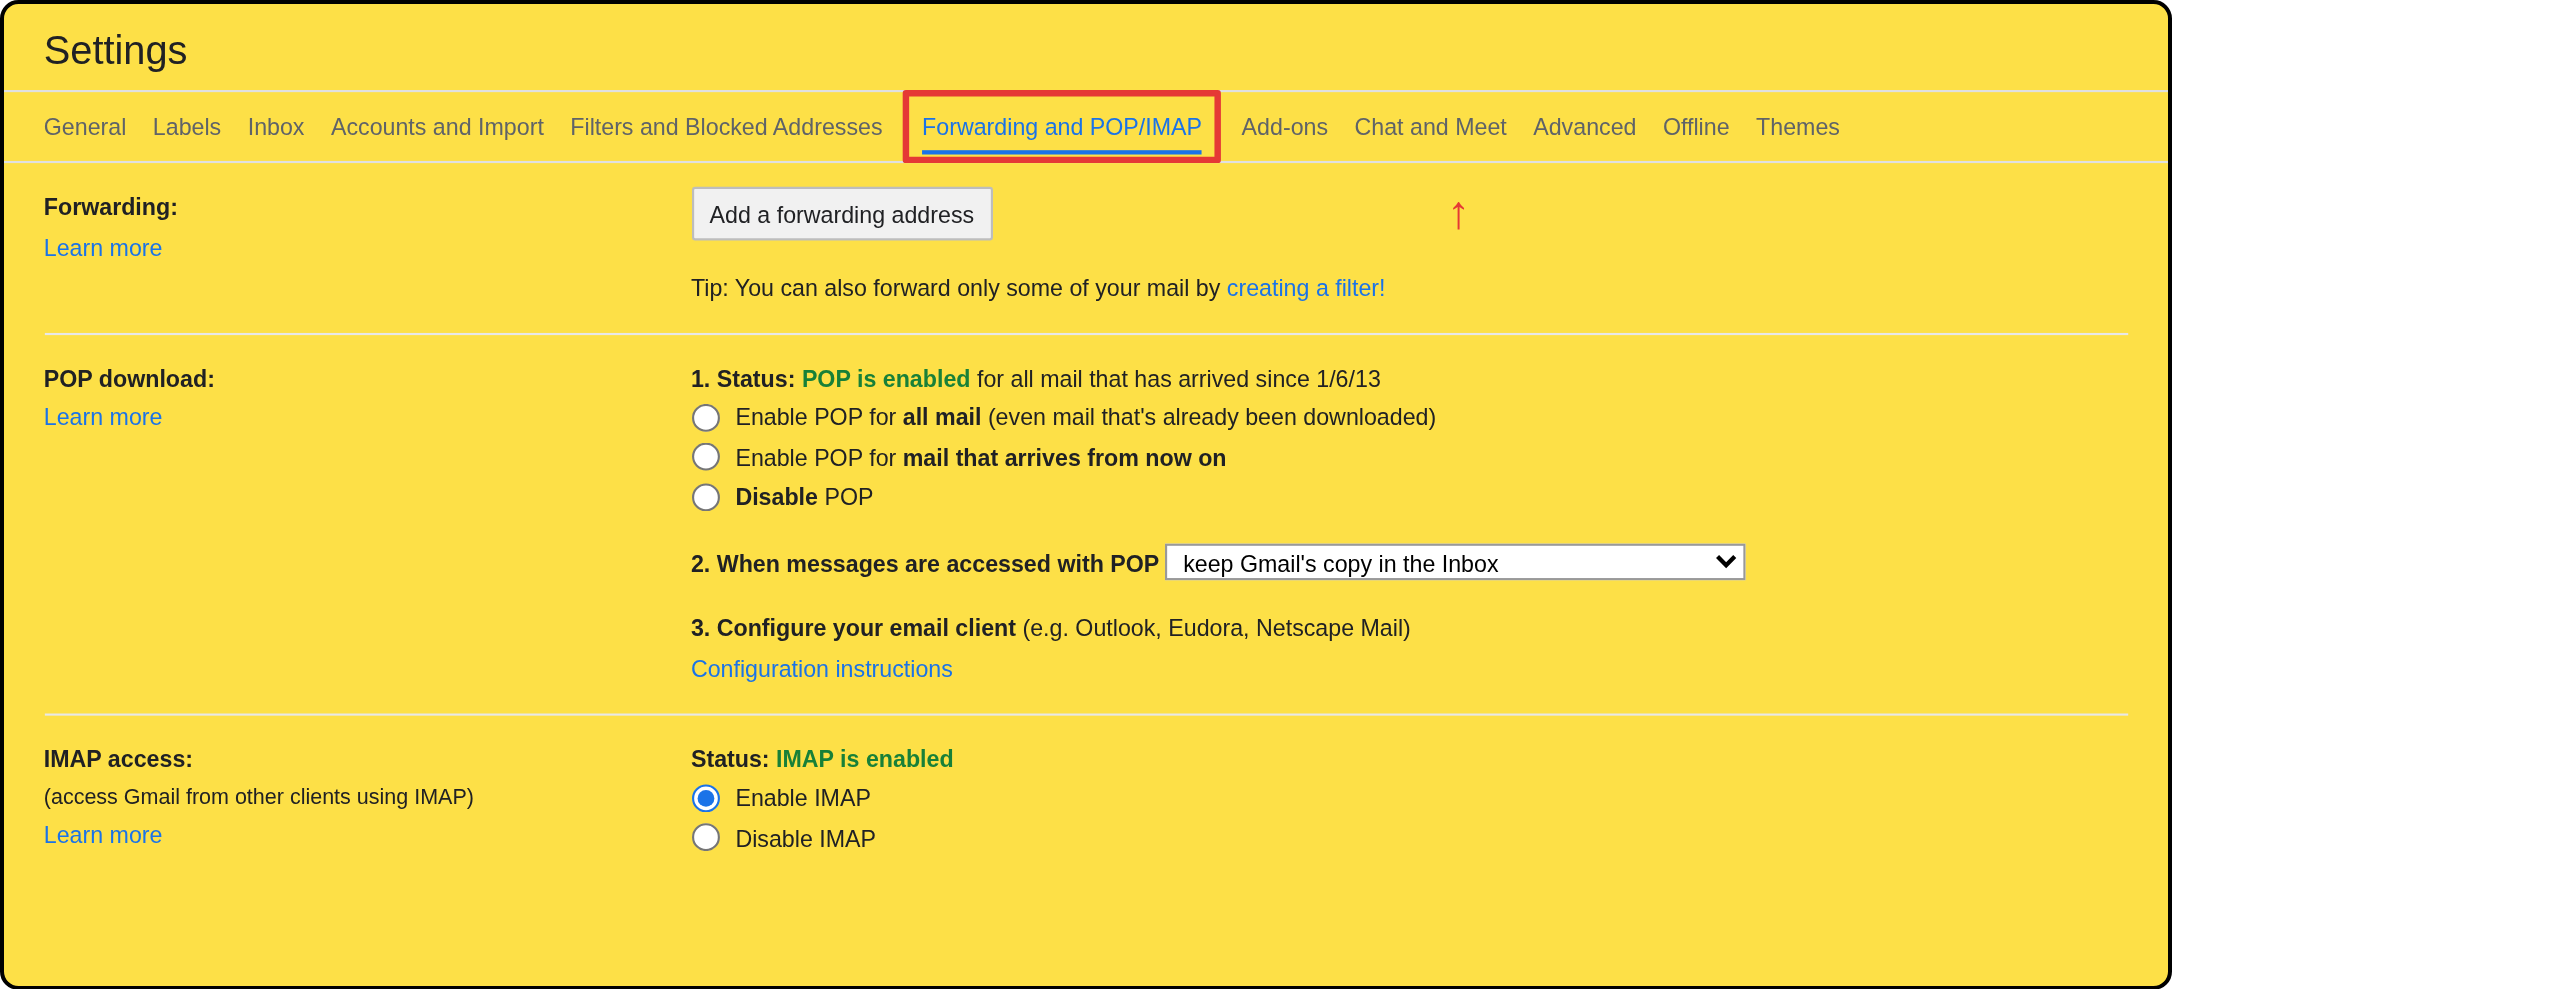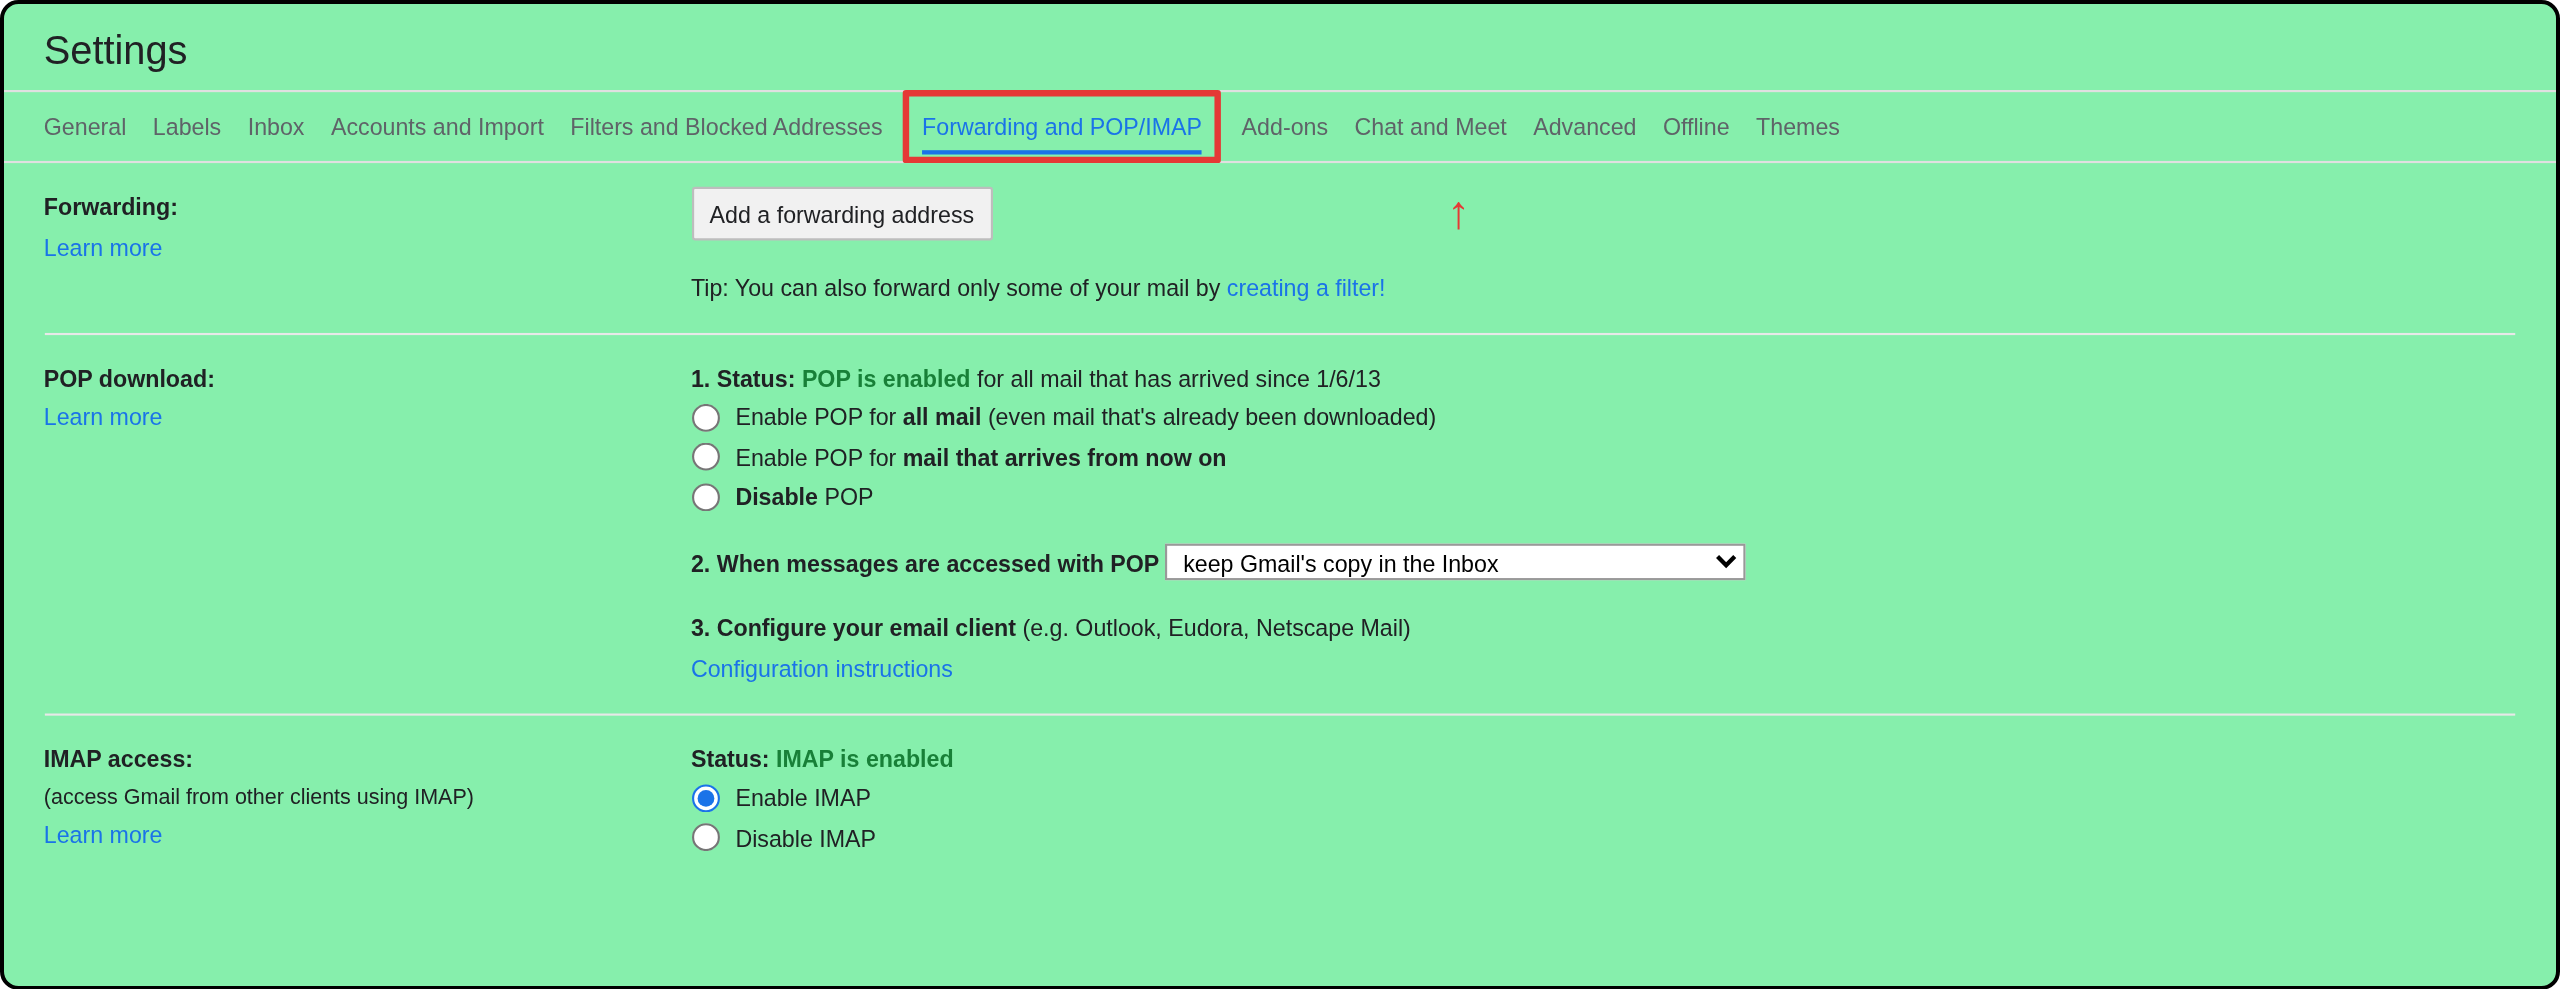--- a/index.html
+++ b/index.html
@@ -3,27 +3,27 @@
 <meta charset="utf-8">
 <style>
   * { box-sizing: border-box; }
   html, body { margin: 0; padding: 0; }
   body {
     font-family: Arial, "Helvetica Neue", Helvetica, sans-serif;
     background: #fff;
     color: #202124;
   }
   .frame {
-    width: 2560px;
+    width: 2172px;
     height: 990px;
     border: 4.6px solid #000;
     border-radius: 18.5px;
     overflow: hidden;
     position: relative;
-    background: #86efac;
+    background: #fde047;
   }
   .inner { transform: scale(2.15); transform-origin: top left; width: calc(100% / 2.15); }
   .page-title {
     font-family: "Google Sans","Product Sans",Arial,sans-serif;
     font-size: 18.5px;
     font-weight: 400;
     color: #202124;
     padding: 10.8px 18.5px 7.7px 18.5px;
   }
   .tabbar {

